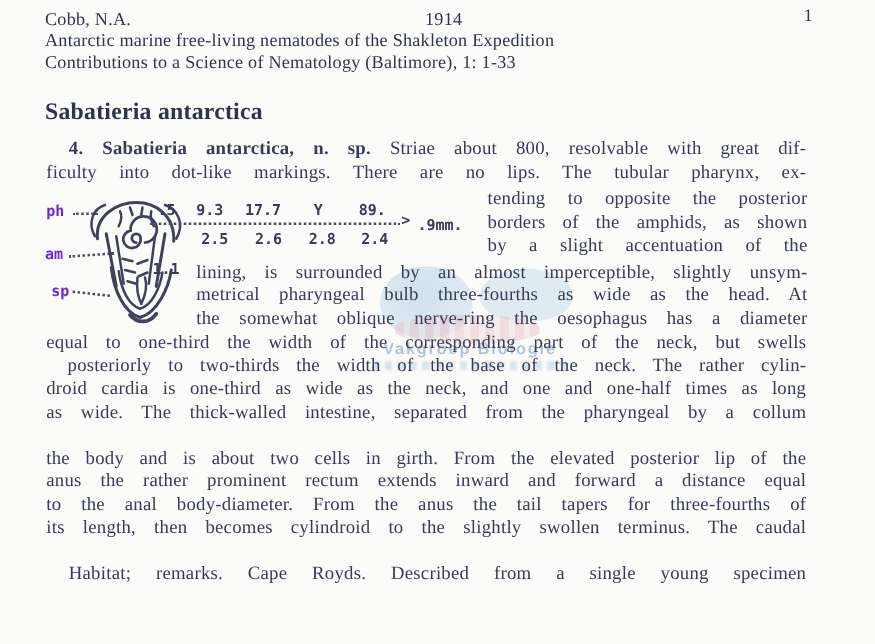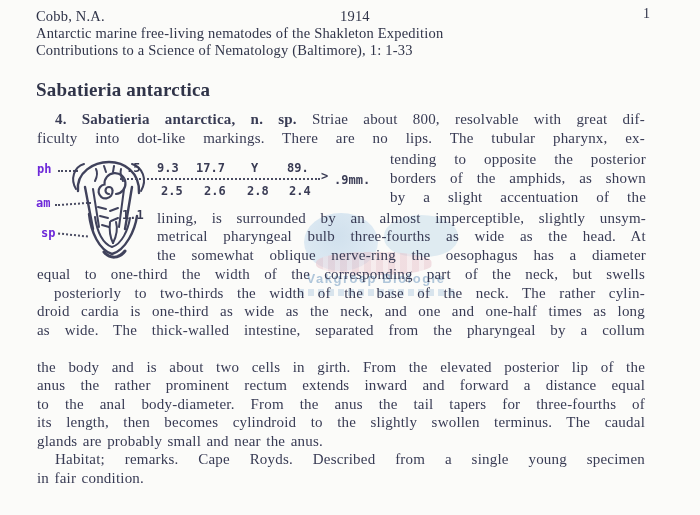--- a/index.html
+++ b/index.html
@@ -129,17 +129,15 @@
   <div class="bl j" style="left:157px;right:54px;top:228px;">metrical pharyngeal bulb three-fourths as wide as the head.  At</div>
   <div class="bl j" style="left:157px;right:54px;top:247px;">the somewhat oblique nerve-ring the oesophagus has a diameter</div>
   <div class="bl j" style="left:37px;right:55px;top:266px;">equal to one-third the width of the corresponding part of the neck, but swells</div>
   <div class="bl j" style="left:37px;right:55px;top:285px;margin-left:17px;">posteriorly to two-thirds the width of the base of the neck.  The rather cylin-</div>
   <div class="bl j" style="left:37px;right:55px;top:303px;">droid cardia is one-third as wide as the neck, and one and one-half times as long</div>
   <div class="bl j" style="left:37px;right:55px;top:322px;">as wide.  The thick-walled intestine, separated from the pharyngeal by a collum</div>
   <div class="bl j" style="left:37px;right:55px;top:359px;">the body and is about two cells in girth.  From the elevated posterior lip of the</div>
   <div class="bl j" style="left:37px;right:55px;top:377px;">anus the rather prominent rectum extends inward and forward a distance equal</div>
   <div class="bl j" style="left:37px;right:55px;top:396px;">to the anal body-diameter.  From the anus the tail tapers for three-fourths of</div>
   <div class="bl j" style="left:37px;right:55px;top:414px;">its length, then becomes cylindroid to the slightly swollen terminus.  The caudal</div>
-  <div class="bl noj" style="left:37px;right:55px;top:433px;">glands are probably small and near the anus.</div>
   <div class="bl j" style="left:55px;right:55px;top:451px;">Habitat; remarks.  Cape Royds.  Described from a single young specimen</div>
-  <div class="bl noj" style="left:37px;right:55px;top:470px;">in fair condition.</div>
 
 </div>
 
 </body></html>

